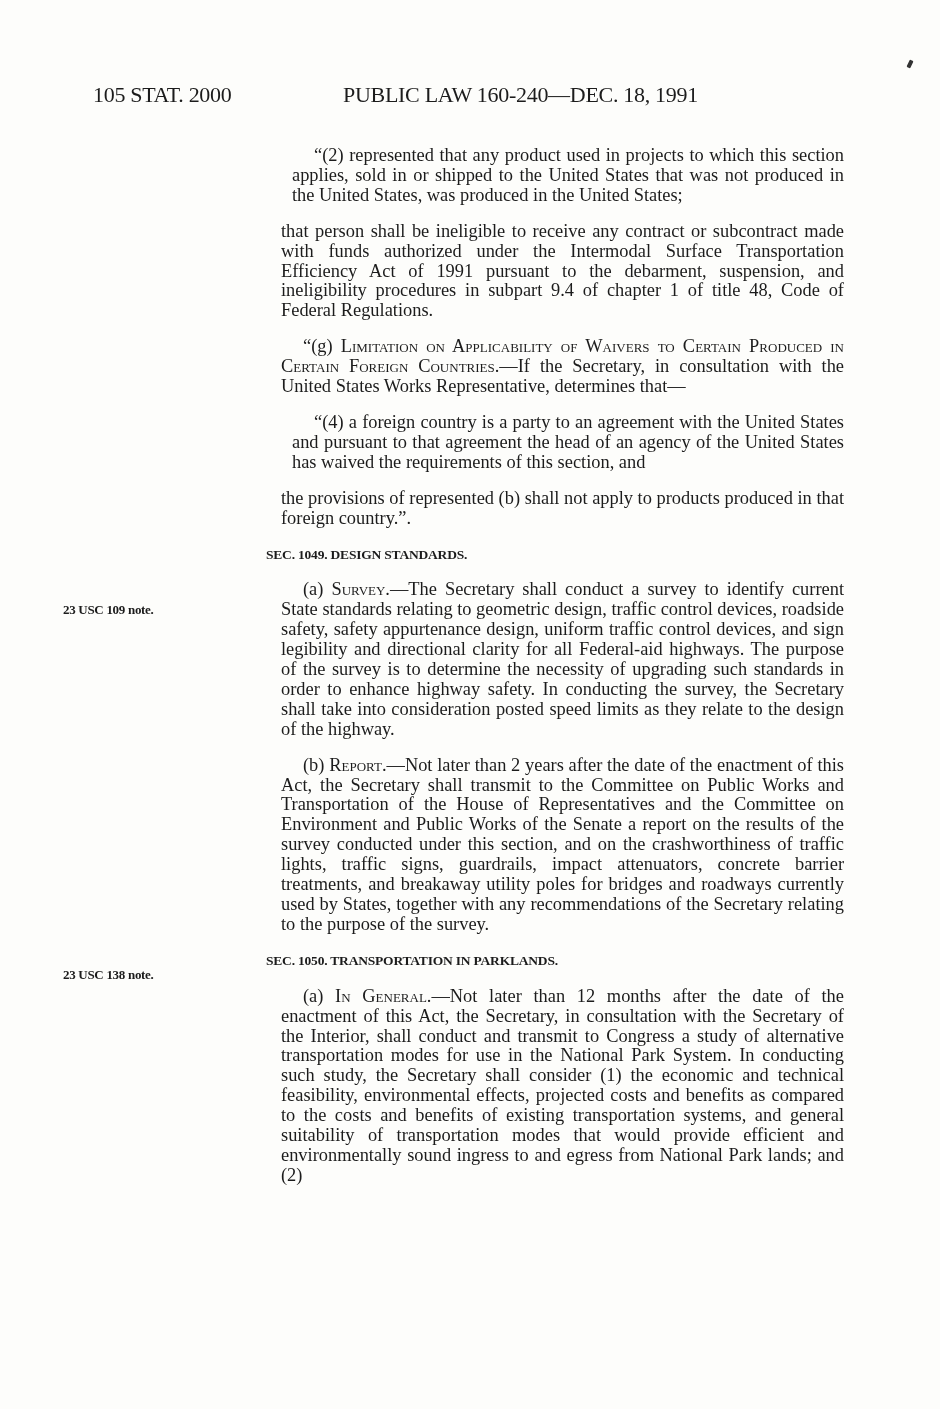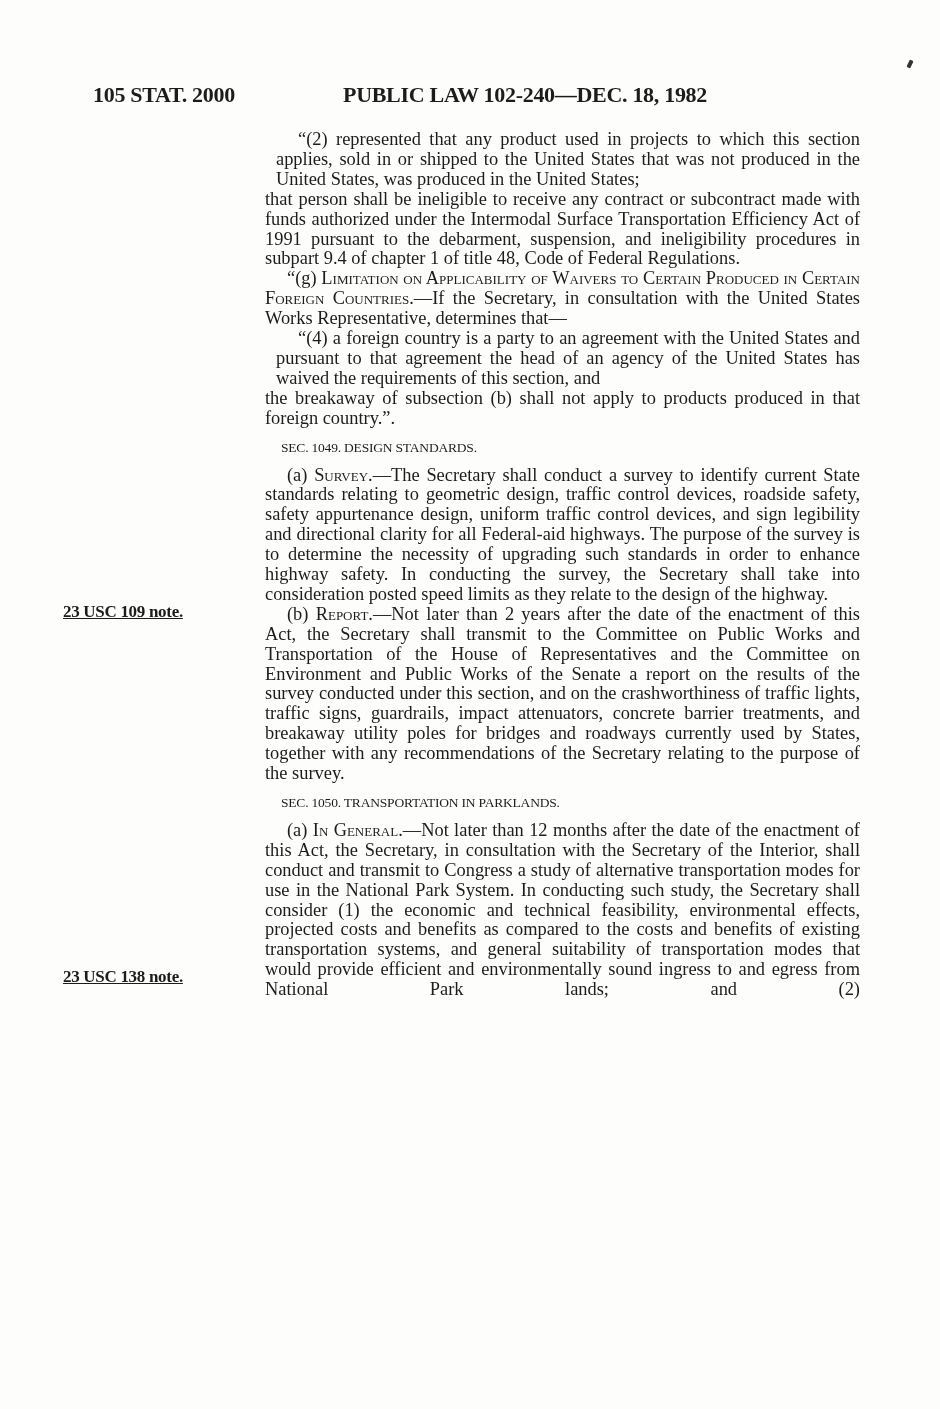--- a/index.html
+++ b/index.html
@@ -4,53 +4,53 @@
 <style>
   html, body { margin: 0; padding: 0; background: #fdfdfb; }
   body {
     width: 940px; height: 1409px; position: relative; overflow: hidden;
     font-family: "Liberation Serif", "DejaVu Serif", serif;
     color: #1c1c1c;
   }
   .speck { position: absolute; left: 908px; top: 60px; width: 4px; height: 8px;
     background: #333; transform: rotate(25deg); border-radius: 1px; }
   .header { position: absolute; top: 82px; left: 93px; width: 760px; height: 30px;
-    font-family: "Liberation Serif", serif; font-size: 22px; letter-spacing: -0.3px; font-weight: bold; }
+    font-family: "Liberation Serif", serif; font-size: 22px; letter-spacing: -0.3px; }
   .header .stat { position: absolute; left: 0; top: 0; }
   .header .title { position: absolute; left: 250px; top: 0; }
   .body { position: absolute; left: 265px; top: 130px; width: 595px;
     font-size: 18.4px; line-height: 19.9px; text-align: justify; }
-  .p { margin: 0; }
+  .p { margin: 16px; }
   .ind1 { text-indent: 22px; }
   .ind2 { padding-left: 11px; text-indent: 22px; }
   .sc { font-variant: small-caps; }
-  .side { position: absolute; left: 63px; font-size: 17px; font-weight: bold; letter-spacing: -0.3px; text-decoration: underline; }
-  .sec { font-size: 13.5px; font-weight: normal; letter-spacing: -0.2px; margin: 9px 0 8px 16px; }
+  .side { position: absolute; left: 63px; font-size: 13px; font-weight: bold; letter-spacing: -0.3px; }
+  .sec { font-size: 13.5px; font-weight: bold; letter-spacing: -0.2px; margin: 9px 0 8px 1px; }
   .lastline { text-align-last: justify; }
 </style>
 </head>
 <body>
 
 <div class="speck"></div>
 
 <div class="header">
   <span class="stat">105 STAT. 2000</span>
-  <span class="title">PUBLIC LAW 102-240—DEC. 18, 1982</span>
+  <span class="title">PUBLIC LAW 160-240—DEC. 18, 1991</span>
 </div>
 
 <div class="side" style="top:602px;">23 USC 109 note.</div>
 <div class="side" style="top:967px;">23 USC 138 note.</div>
 
 <div class="body">
   <p class="p ind2">“(2) represented that any product used in projects to which this section applies, sold in or shipped to the United States that was not produced in the United States, was produced in the United States;</p>
   <p class="p">that person shall be ineligible to receive any contract or subcontract made with funds authorized under the Intermodal Surface Transportation Efficiency Act of 1991 pursuant to the debarment, suspension, and ineligibility procedures in subpart 9.4 of chapter 1 of title 48, Code of Federal Regulations.</p>
 
   <p class="p ind1"><span>“(g) </span><span class="sc">Limitation on Applicability of Waivers to Certain Produced in Certain Foreign Countries.</span><span>—If the Secretary, in consultation with the United States Works Representative, determines that—</span></p>
   <p class="p ind2">“(4) a foreign country is a party to an agreement with the United States and pursuant to that agreement the head of an agency of the United States has waived the requirements of this section, and</p>
-  <p class="p">the breakaway of subsection (b) shall not apply to products produced in that foreign country.”.</p>
+  <p class="p">the provisions of represented (b) shall not apply to products produced in that foreign country.”.</p>
 
   <div class="sec">SEC. 1049. DESIGN STANDARDS.</div>
   <p class="p ind1"><span>(a) </span><span class="sc">Survey.</span><span>—The Secretary shall conduct a survey to identify current State standards relating to geometric design, traffic control devices, roadside safety, safety appurtenance design, uniform traffic control devices, and sign legibility and directional clarity for all Federal-aid highways. The purpose of the survey is to determine the necessity of upgrading such standards in order to enhance highway safety. In conducting the survey, the Secretary shall take into consideration posted speed limits as they relate to the design of the highway.</span></p>
   <p class="p ind1"><span>(b) </span><span class="sc">Report.</span><span>—Not later than 2 years after the date of the enactment of this Act, the Secretary shall transmit to the Committee on Public Works and Transportation of the House of Representatives and the Committee on Environment and Public Works of the Senate a report on the results of the survey conducted under this section, and on the crashworthiness of traffic lights, traffic signs, guardrails, impact attenuators, concrete barrier treatments, and breakaway utility poles for bridges and roadways currently used by States, together with any recommendations of the Secretary relating to the purpose of the survey.</span></p>
 
   <div class="sec">SEC. 1050. TRANSPORTATION IN PARKLANDS.</div>
   <p class="p ind1 lastline"><span>(a) </span><span class="sc">In General.</span><span>—Not later than 12 months after the date of the enactment of this Act, the Secretary, in consultation with the Secretary of the Interior, shall conduct and transmit to Congress a study of alternative transportation modes for use in the National Park System. In conducting such study, the Secretary shall consider (1) the economic and technical feasibility, environmental effects, projected costs and benefits as compared to the costs and benefits of existing transportation systems, and general suitability of transportation modes that would provide efficient and environmentally sound ingress to and egress from National Park lands; and (2)</span></p>
 </div>
 
 </body></html>

